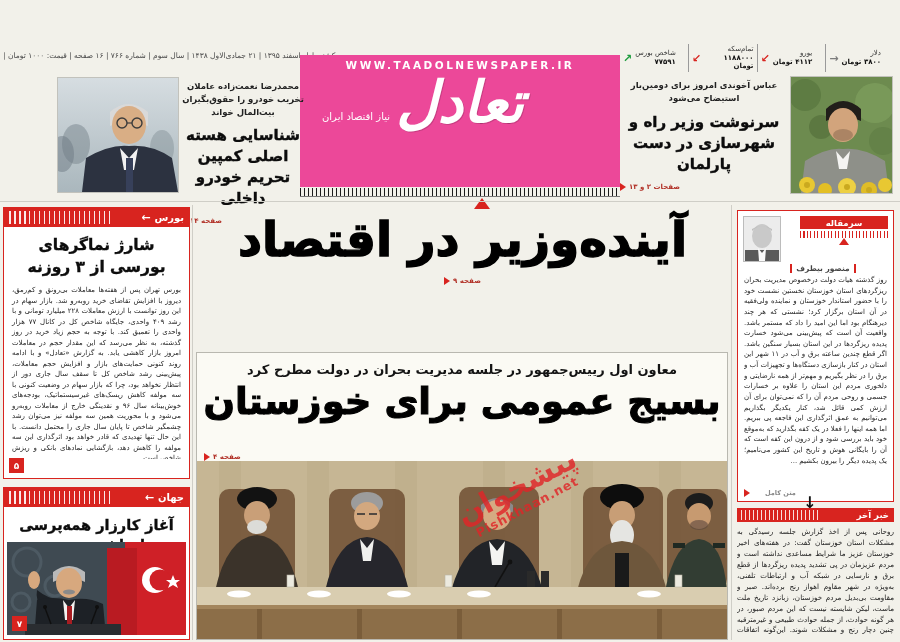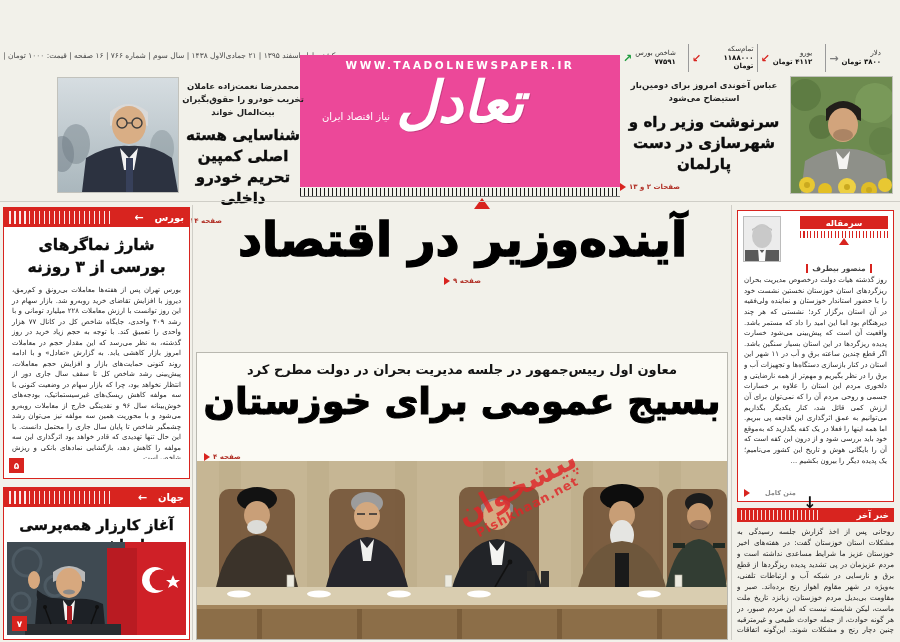--- a/index.html
+++ b/index.html
@@ -137,21 +137,21 @@
   .secbar {
     height:19px; background:#d8241f; position:relative;
     display:flex; direction:ltr; align-items:center; justify-content:flex-end;
     padding:0 5px; color:#fff;
   }
   .secbar .code {
     position:absolute; left:5px; top:3px; bottom:3px; width:55%;
     background:repeating-linear-gradient(90deg, rgba(255,255,255,.9) 0 1.5px, transparent 1.5px 5px);
   }
   .secbar .arr { font-size:11px; font-weight:bold; margin-right:4px; line-height:1; }
-  .secbar .lb  { font-size:10px; font-weight:bold; direction:rtl;margin-left:7px; }
+  .secbar .lb  { font-size:10px; font-weight:bold; direction:rtl; }
 
   .box-bourse { left:3px; top:207px; width:187px; height:272px; }
   .box-world  { left:3px; top:487px; width:187px; height:153px; }
 
   .sb-title {
     margin:8px 15px 5px; text-align:center; font-size:15.5px; font-weight:bold;
     color:#0d0d0d; line-height:1.4; -webkit-text-stroke:.35px #0d0d0d;
   }
   .sb-title.small { font-size:14.5px; }
   .sb-body {
@@ -182,21 +182,21 @@
     background:repeating-linear-gradient(90deg,#d8241f 0 1px, transparent 1px 3.5px);
   }
   .ed-tri { position:absolute; right:44px; top:27px;
     border-left:5px solid transparent; border-right:5px solid transparent;
     border-bottom:7px solid #d8241f; width:0; height:0; }
   .ed-title {
     position:absolute; right:5px; top:36px; width:104px; text-align:center;
     font-size:12.5px; font-weight:bold; color:#0d0d0d;
   }
   .ed-author {
-    position:absolute; right:2px; top:53px; width:104px; text-align:center;
+    position:absolute; right:18px; top:53px; width:104px; text-align:center;
     font-size:7.5px; font-weight:bold; color:#444;
   }
   .ed-author span {
     border-left:2px solid #d8241f; border-right:2px solid #d8241f; padding:0 4px;
   }
   .ed-body {
     margin:64px 6px 0; font-size:7px; line-height:1.52; color:#222;
     text-align:justify; direction:rtl; height:206px; overflow:hidden;
   }
   .ed-more {

